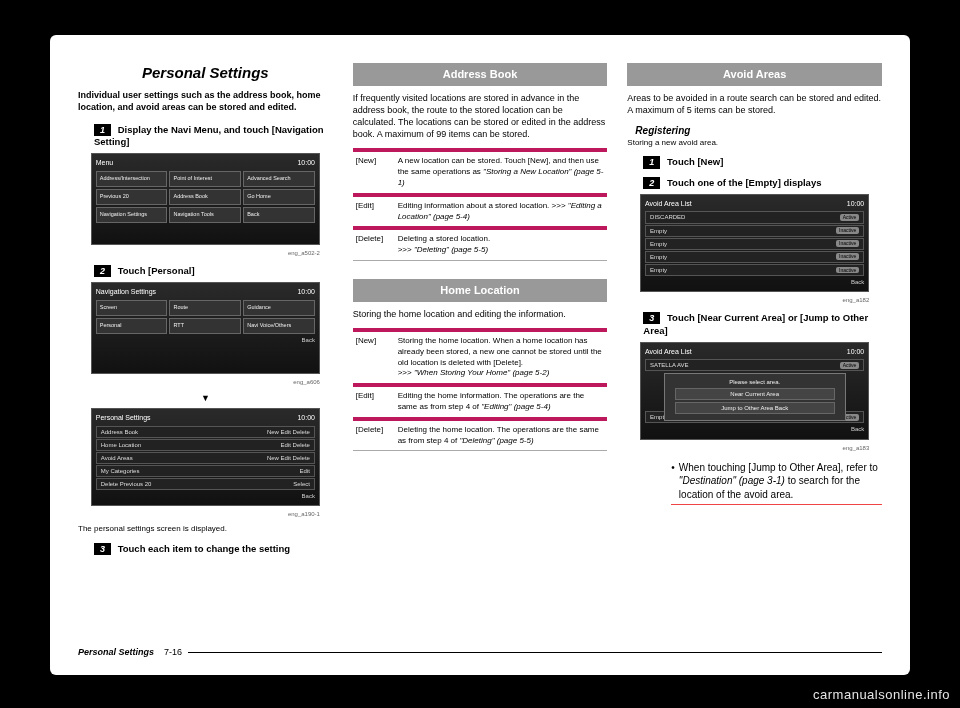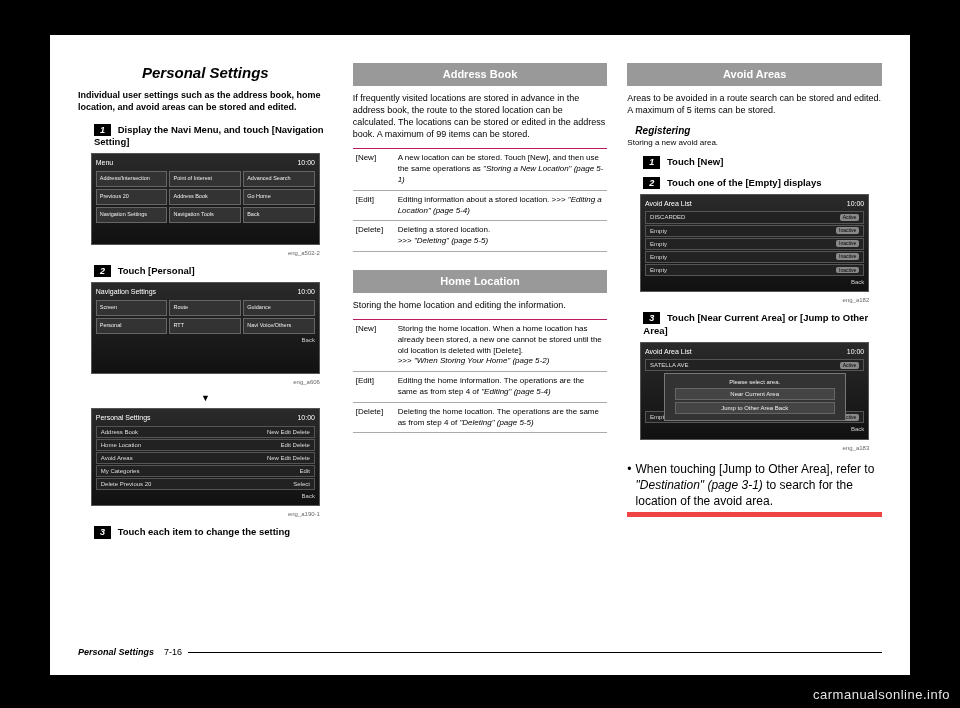--- a/index.html
+++ b/index.html
@@ -12,20 +12,21 @@
     overflow: hidden;
   }
   .page {
     position: absolute;
     top: 35px;
     left: 50px;
     width: 860px;
     height: 640px;
     background: #fff;
     padding: 28px 28px 18px 28px;
+    border-radius: 6px;
   }
   .columns {
     display: flex;
     gap: 20px;
     height: 560px;
   }
   .col {
     flex: 1;
     font-size: 9px;
     line-height: 1.35;
@@ -128,21 +129,21 @@
   .body-text {
     font-size: 9px;
     margin-bottom: 8px;
   }
   table.def {
     width: 100%;
     border-collapse: collapse;
     font-size: 8px;
   }
   table.def td {
-    border-top: 1px solid #be185d;
+    border-top: 4px solid #be185d;
     border-bottom: 1px solid #aaa;
     padding: 4px 3px;
     vertical-align: top;
   }
   table.def td:first-child {
     width: 42px;
   }
   .ref {
     font-style: italic;
   }
@@ -159,23 +160,24 @@
   }
   .note-head {
     font-style: italic;
     font-weight: bold;
     font-size: 10px;
     border-bottom: 1px solid #000;
     margin-top: 6px;
     padding-bottom: 1px;
   }
   .note-body {
-    font-size: 12px;
+    font-size: 10px;
     padding: 3px 0;
-    border-bottom: 5px solid #ef4444;
+    border-bottom: 1px solid #ef4444;
+    margin-left: 44px;
   }
   .note-body .bullet {
     display:flex;
   }
   .note-body .bullet::before {
     content: "•";
     margin-right: 4px;
   }
   .footer {
     position: absolute;
@@ -307,20 +309,21 @@
               <span>Edit</span>
             </div>
           <div class="row">
               <span>Delete Previous 20</span>
               <span>Select</span>
             </div>
         </div>
         <div class="sh-back">Back</div>
       </div>
       <div class="caption">eng_a190-1</div>
+      <p class="small-note">The personal settings screen is displayed.</p>
 
       <p class="step">
         <span class="step-num">3</span>
         <span>Touch each item to change the setting</span>
       </p>
     </div>
 
     <div class="col">
       <div class="section-bar">Address Book</div>
       <p class="body-text">If frequently visited locations are stored in advance in the address book, the route to the stored location can be calculated. The locations can be stored or edited in the address book. A maximum of 99 items can be stored.</p>

